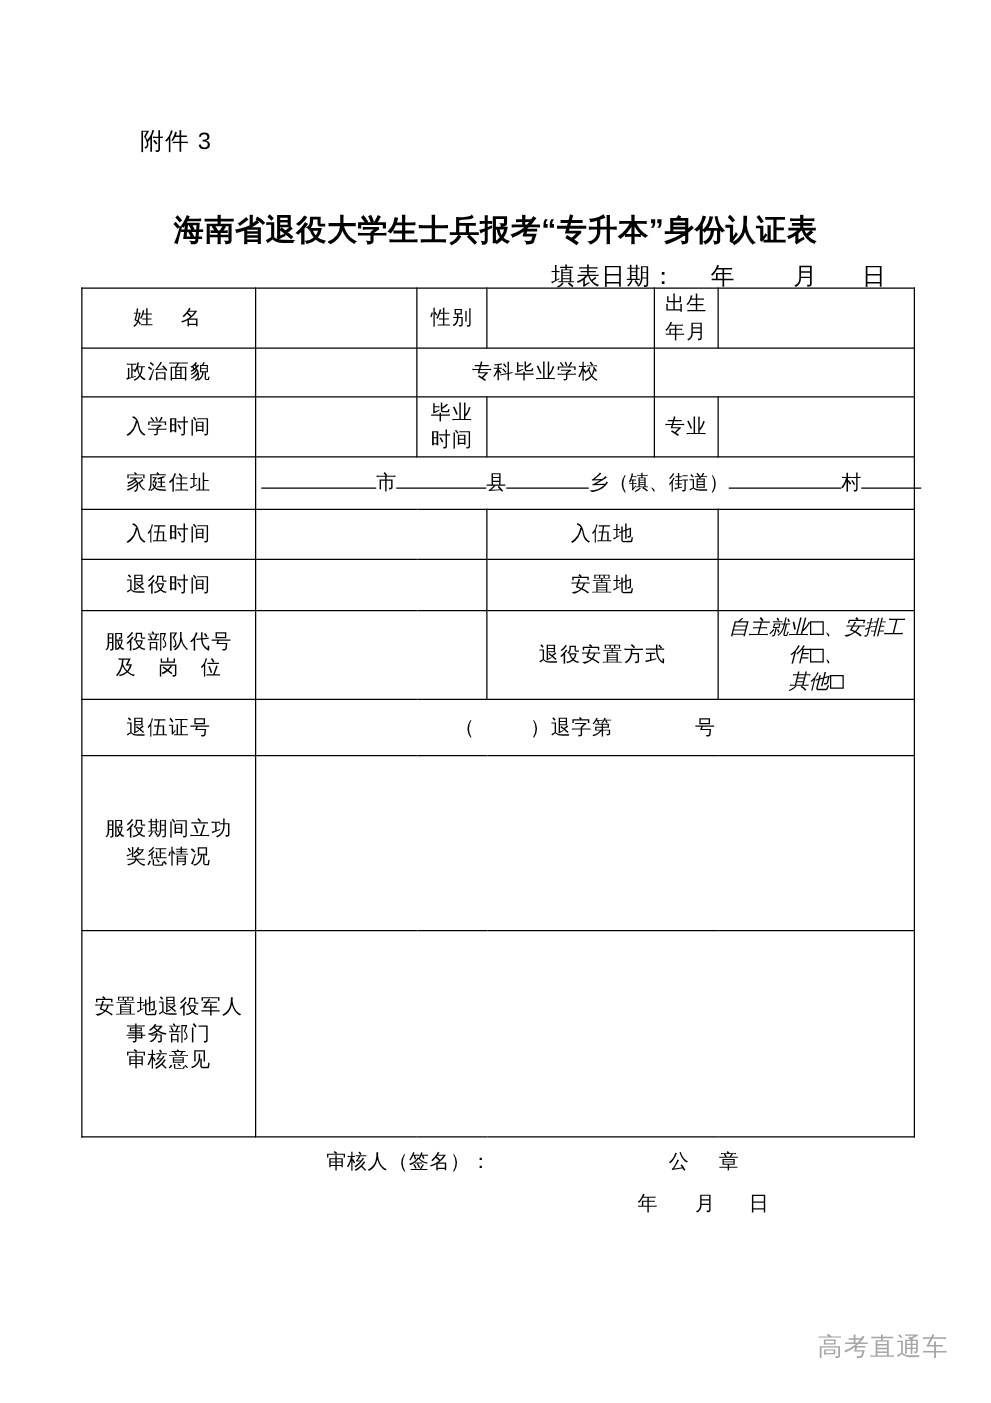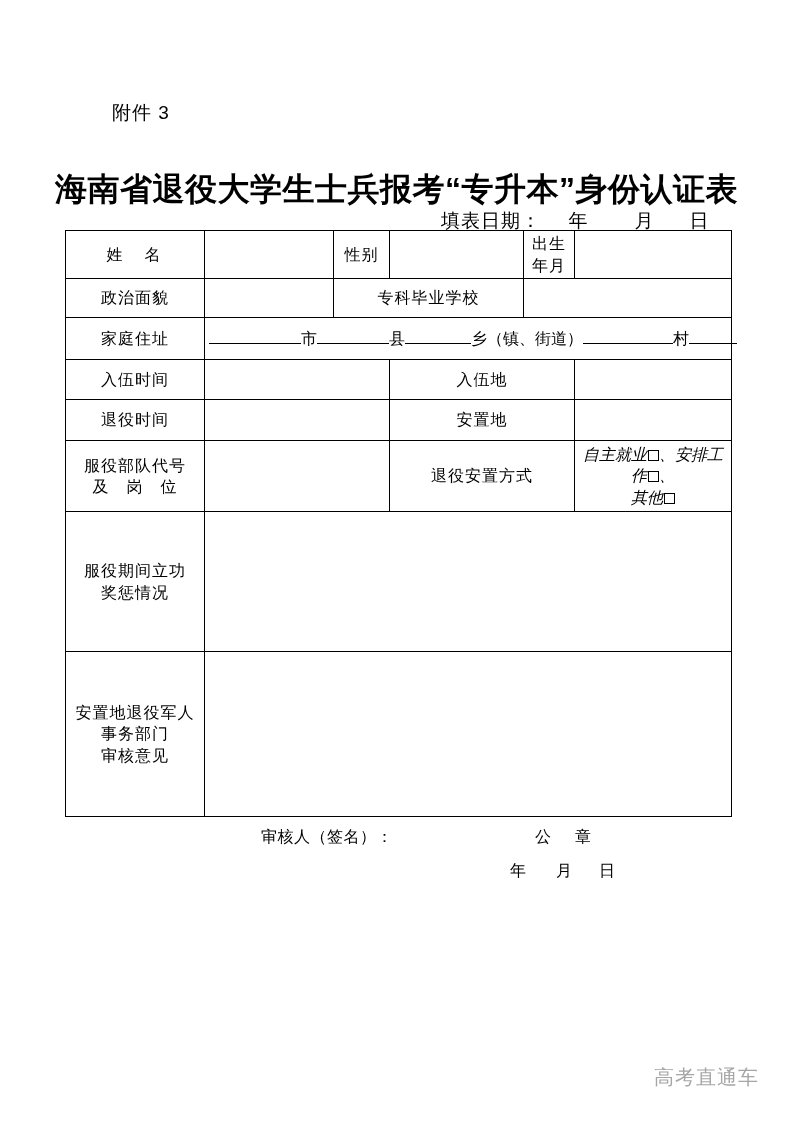--- a/index.html
+++ b/index.html
@@ -34,21 +34,21 @@
     white-space: nowrap;
   }
 
   
   .doc-title {
     position: absolute;
     left: 0;
     top: 168px;
     width: 793px;
     text-align: center;
-    font-size: 32px;
+    font-size: 24px;
     font-weight: bold;
     letter-spacing: 0.5px;
     white-space: nowrap;
   }
 
   
   .fill-date {
     position: absolute;
     left: 65px;
     top: 208px;
@@ -232,20 +232,31 @@
         <td class="blank"></td>
       </tr>
 
       <tr class="r-h39">
         <td class="lbl">政治面貌</td>
         <td class="blank"></td>
         <td class="lbl" colspan="2">专科毕业学校</td>
         <td class="blank" colspan="2"></td>
       </tr>
 
+      <tr class="r-h43">
+        <td class="lbl">入学时间</td>
+        <td class="blank"></td>
+        <td class="lbl stack">
+          <div>毕业</div>
+          <div>时间</div>
+        </td>
+        <td class="blank"></td>
+        <td class="lbl">专业</td>
+        <td class="blank"></td>
+      </tr>
 
 
       <tr class="r-h42">
         <td class="lbl">家庭住址</td>
         <td class="addr" colspan="5"><span class="blankline bl1"></span><span>市</span><span class="blankline bl2"></span><span>县</span><span class="blankline bl3"></span><span>乡（镇、街道）</span><span class="blankline bl4"></span><span>村</span><span class="blankline bl5"></span></td>
       </tr>
 
       <tr class="r-h40">
         <td class="lbl">入伍时间</td>
         <td class="blank" colspan="2"></td>
@@ -263,20 +274,24 @@
       <tr class="r-h71">
         <td class="lbl stack">
           <div>服役部队代号</div>
           <div>及　岗　位</div>
         </td>
         <td class="blank" colspan="2"></td>
         <td class="lbl" colspan="2">退役安置方式</td>
         <td class="opts"><span>自主就业</span><span class="cbx"></span><span>、</span><span>安排工作</span><span class="cbx"></span><span>、</span><br><span>其他</span><span class="cbx"></span></td>
       </tr>
 
+      <tr class="r-h45">
+        <td class="lbl">退伍证号</td>
+        <td class="certline" colspan="5"><span>（</span><span class="gap-a"></span><span>）退字第</span><span class="gap-b"></span><span>号</span></td>
+      </tr>
 
       <tr class="r-h140">
         <td class="lbl stack">
           <div>服役期间立功</div>
           <div>奖惩情况</div>
         </td>
         <td class="blank" colspan="5"></td>
       </tr>
 
       <tr class="r-h165">

